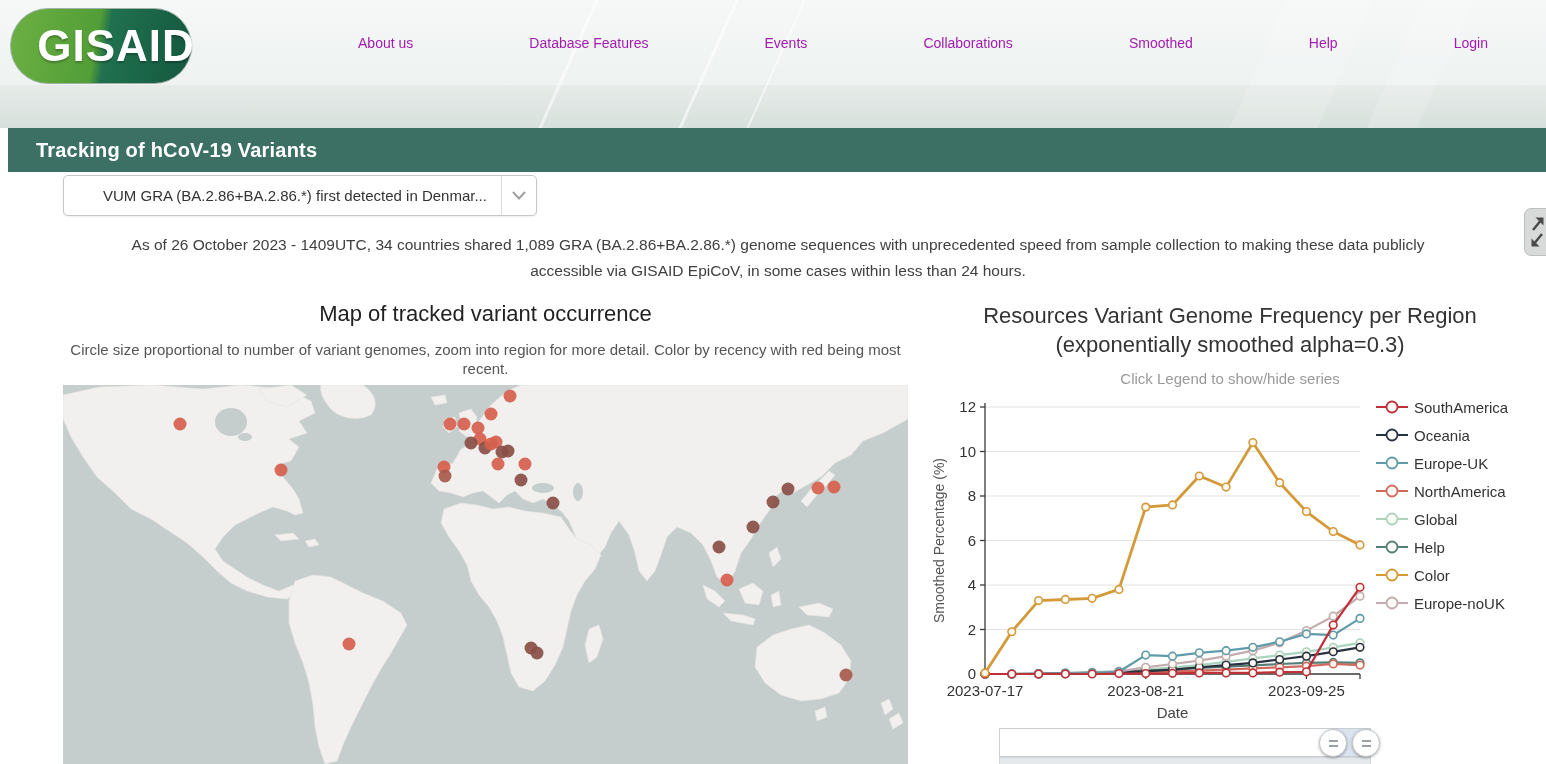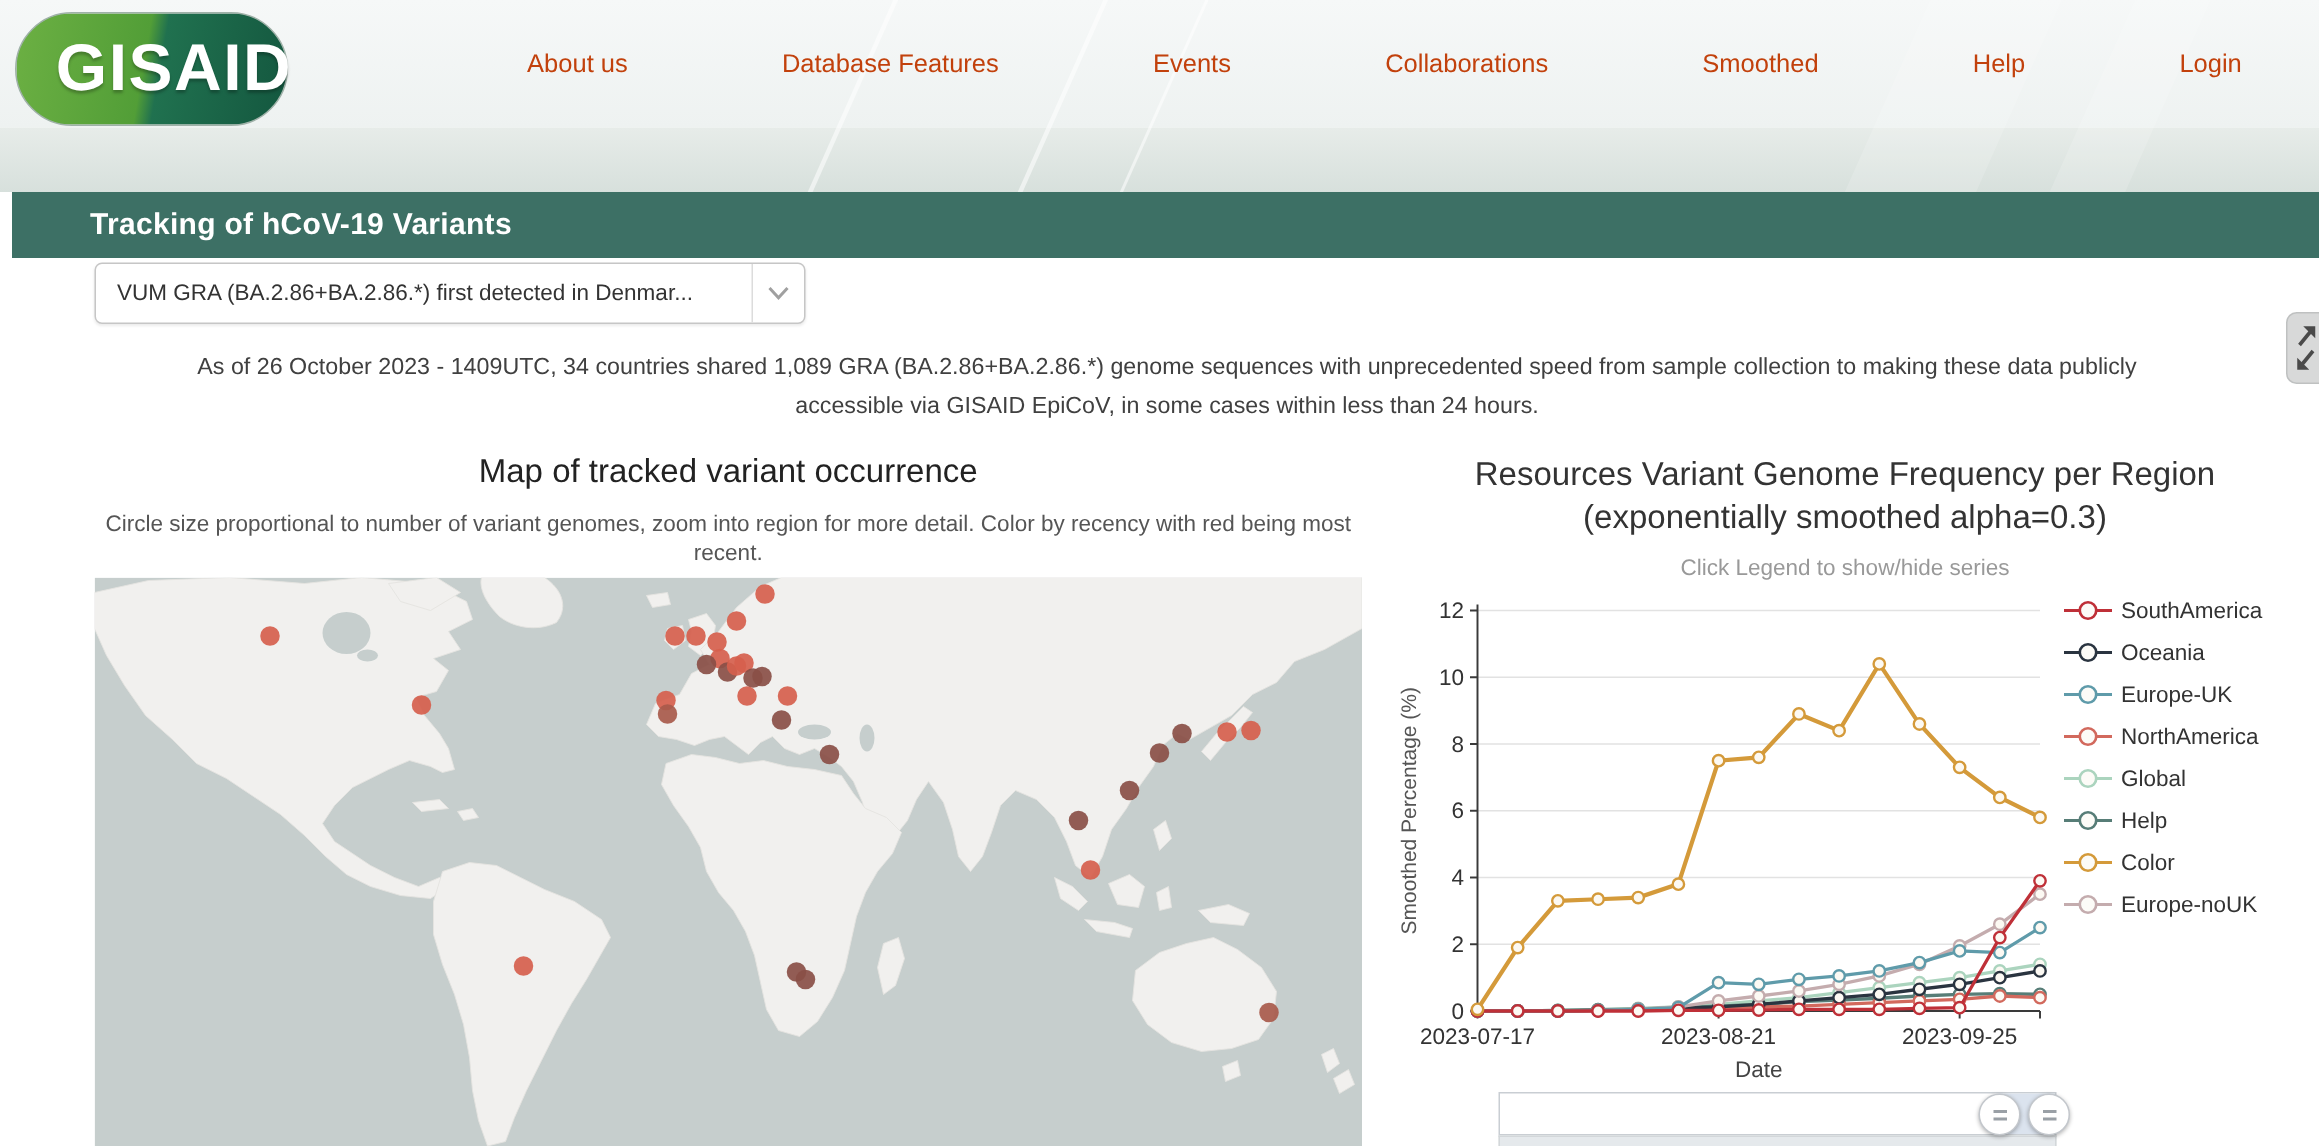--- a/index.html
+++ b/index.html
@@ -16,31 +16,31 @@
   .stripe { position:absolute; top:-30px; height:220px; background:rgba(255,255,255,.55);
             transform:rotate(24deg); z-index:1; }
   .stripe.wide { background:rgba(255,255,255,.16); }
   #logo { position:absolute; left:10px; top:8px; width:182px; height:76px; border-radius:40px;
           background:linear-gradient(100deg,#6cb043 0%,#529e37 47%,#20714f 53%,#14573f 100%);
           border:1px solid #9fb1a8; display:flex; align-items:center; justify-content:center; z-index:3; }
   #logo span { color:#fff; font-size:44px; font-weight:800; letter-spacing:1px;
                text-shadow:0 2px 2px rgba(0,0,0,.25);margin-left:30px; }
   #nav-list { position:absolute; left:300px; top:0; width:1246px; height:85px; display:flex;
               align-items:center; justify-content:space-around; list-style:none; z-index:2; }
-  #nav-list li { font-size:17px; color:#c2410c; cursor:pointer; white-space:nowrap;text-align:right; }
+  #nav-list li { font-size:14px; color:#a21caf; cursor:pointer; white-space:nowrap;text-align:right; }
 
   
   #title-bar { position:absolute; left:8px; top:128px; width:1538px; height:44px;
                background:#3d7065; display:flex; align-items:center; }
-  #title-bar h1 { color:#fff; font-size:20px; font-weight:600; margin-left:52px; letter-spacing:.2px; }
+  #title-bar h1 { color:#fff; font-size:20px; font-weight:600; margin-left:28px; letter-spacing:.2px; }
 
   
   #variant-dropdown { position:absolute; left:63px; top:175px; width:474px; height:41px;
                       background:#fff; border:1px solid #c6c6c6; border-radius:5px;
-                      box-shadow:0 1px 2px rgba(0,0,0,.08); display:flex; align-items:center; cursor:pointer; }
+                      box-shadow:0 1px 2px rgba(0,0,0,.08); display:flex; align-items:center; cursor:pointer;padding-left:25px; }
   #variant-dropdown .dd-text { flex:1; font-size:15px; color:#333; padding:0 10px 0 14px;
                                white-space:nowrap; overflow:hidden; border-right:1px solid #dcdcdc; line-height:39px; }
   #variant-dropdown .dd-caret { width:34px; display:flex; align-items:center; justify-content:center; }
 
   
   #expand-control { position:absolute; right:-14px; top:208px; width:36px; height:48px;
                     background:#d8d9d9; border:1px solid #bfc1c1; border-radius:7px; cursor:pointer; }
 
   
   #summary { position:absolute; left:108px; top:232px; width:1340px; text-align:center;

